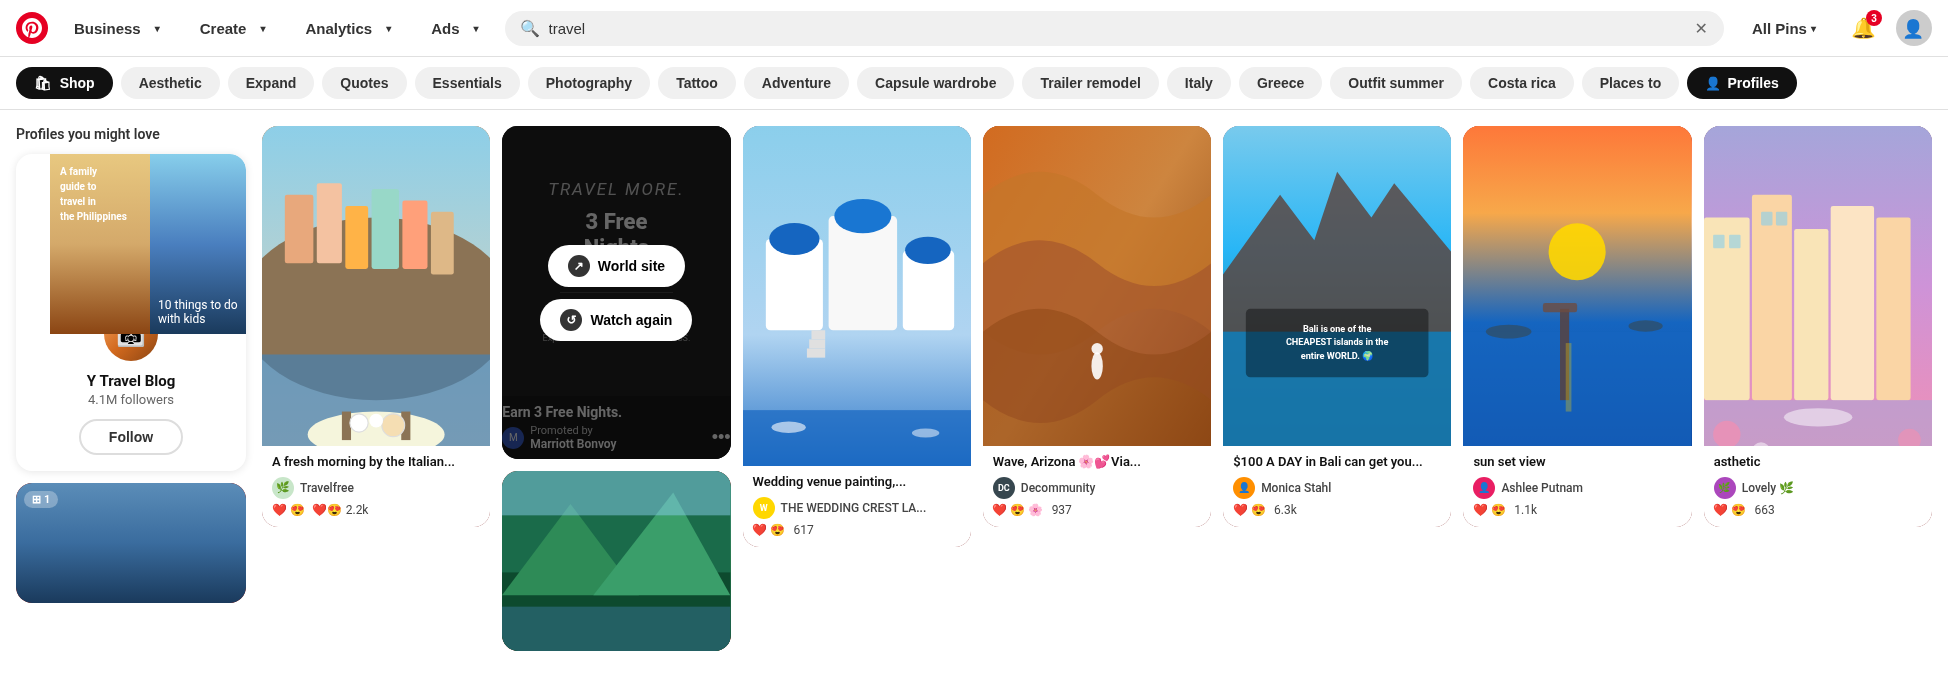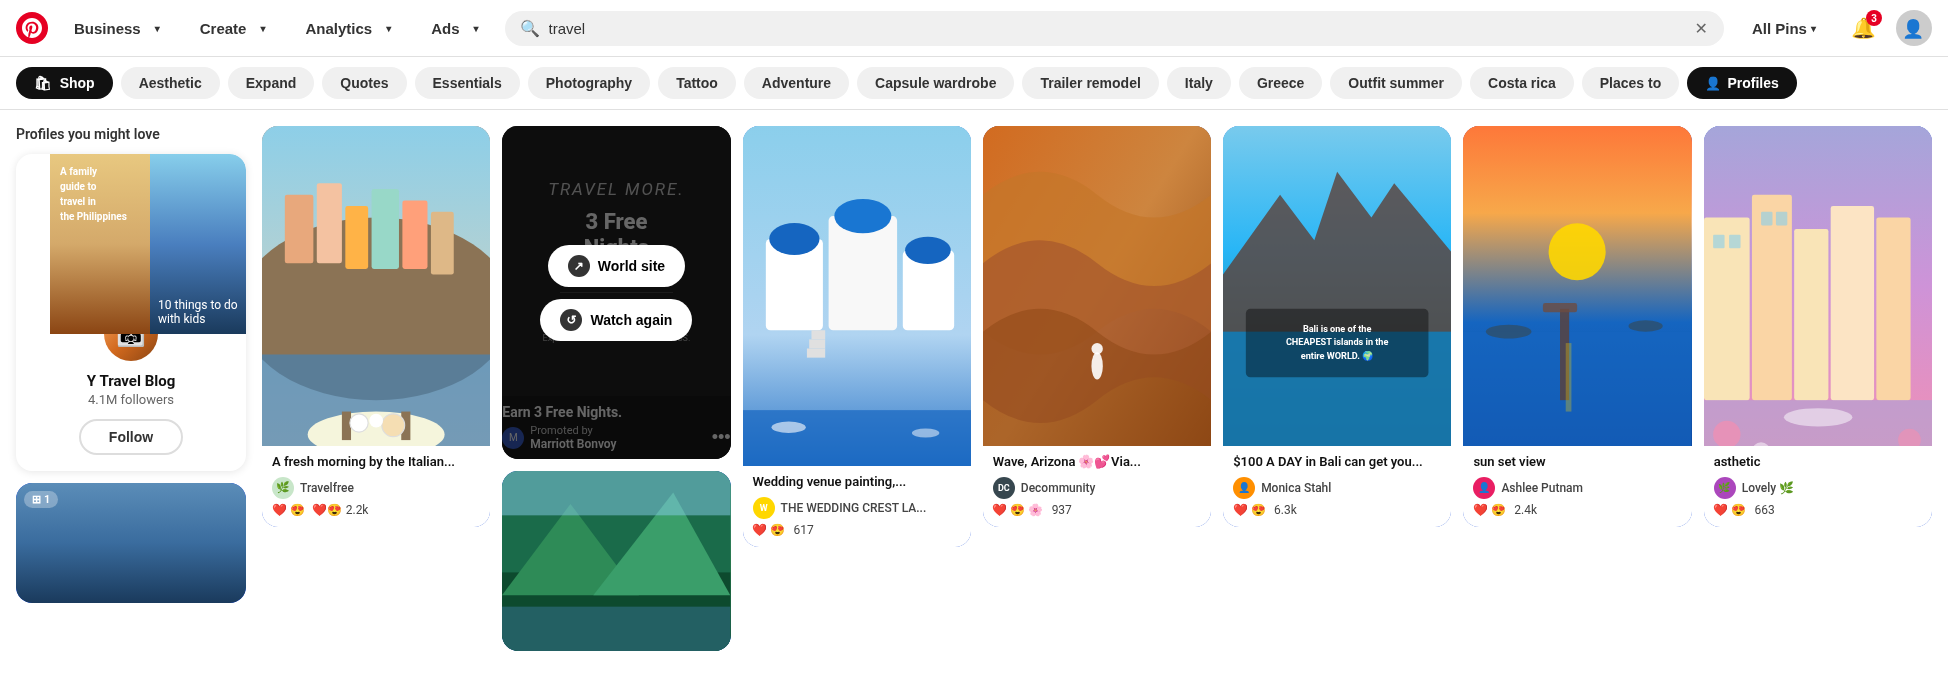--- a/index.html
+++ b/index.html
@@ -226,21 +226,21 @@
     .pin-grid {
       flex: 1;
       column-count: 7;
       column-gap: 12px;
     }
     .pin-card {
       break-inside: avoid;
       margin-bottom: 12px;
       border-radius: 16px;
       overflow: hidden;
-      background: #1d4ed8;
+      background: #7f1d1d;
       position: relative;
       cursor: pointer;
     }
     .pin-overlay {
       position: absolute;
       inset: 0;
       background: rgba(0,0,0,0.3);
       display: flex;
       flex-direction: column;
       align-items: center;
@@ -734,21 +734,21 @@
         </svg>
       </div>
       <div class="pin-info">
         <div class="pin-title">sun set view</div>
         <div class="pin-author-row">
           <div class="pin-author-avatar" style="background: #e91e63; color:#fff; font-size:10px;">👤</div>
           <span class="pin-author-name">Ashlee Putnam</span>
         </div>
         <div class="pin-stats">
           <span>❤️ 😍</span>
-          <span style="margin-left:4px;">2.4k</span>
+          <span style="margin-left:4px;">1.1k</span>
         </div>
       </div>
     </div>
 
     <div class="pin-card">
       <div class="pin-count-badge">
         <span>📷</span> 1
       </div>
       <div class="fake-img img-aesthetic" style="height:320px; position:relative; overflow:hidden;">
         <svg width="100%" height="100%" viewBox="0 0 200 320" preserveAspectRatio="xMidYMid slice">

